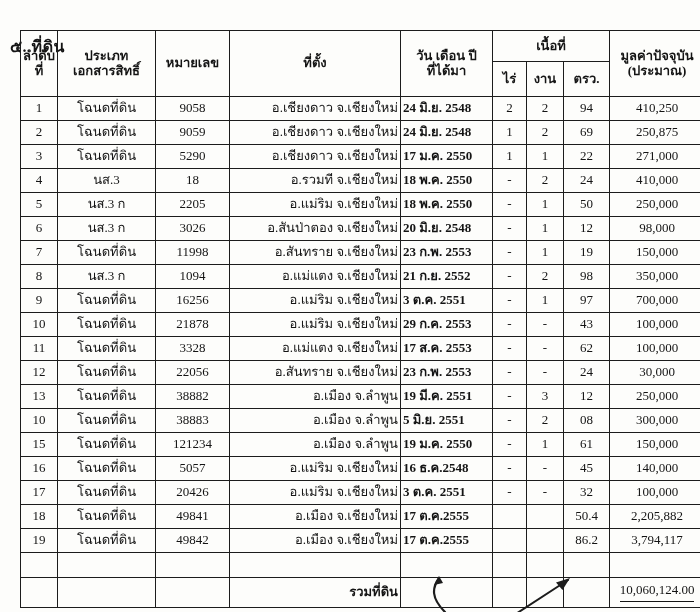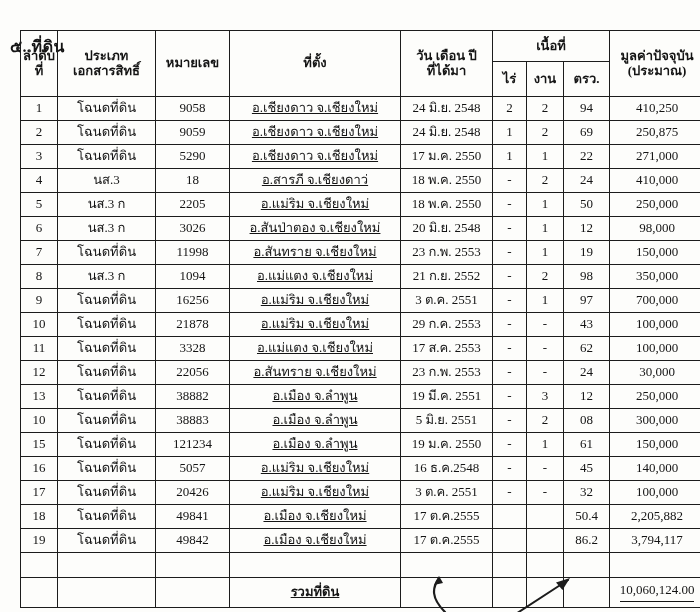--- a/index.html
+++ b/index.html
@@ -29,22 +29,22 @@
     overflow:hidden;
     white-space:nowrap;
   }
   .land-table th { font-weight:bold; text-align:center; vertical-align:middle; }
   .hdr-group-row th { height:31px; }
   .hdr-sub-row th { height:35px; }
   .land-table tbody tr { height:24px; }
   tr[data-name="blank-row"] { height:25px; }
   tr[data-name="total-row"] { height:30px; }
   .c-center { text-align:center; }
-  .c-left   { text-align:center; padding-left:7px;text-decoration:underline; }
-  .c-date   { text-align:center; padding-right:14px; }
+  .c-left   { text-align:right; padding-left:7px; }
+  .c-date   { text-align:left; padding-right:14px;font-weight:bold; }
   .c-value  { text-align:center; padding-right:9px; }
   .total-label { font-weight:bold; }
   .total-value-underline {
     display:inline-block;
     border-bottom:1.5px solid #141414;
     padding-bottom:4px;
     font-weight:normal;
   }
   .ink-overlay {
     position:absolute; left:0; top:0;
@@ -128,21 +128,21 @@
         <td class="c-date" data-name="cell-date">17 ม.ค. 2550</td>
         <td class="c-center" data-name="cell-rai">1</td>
         <td class="c-center" data-name="cell-ngan">1</td>
         <td class="c-center" data-name="cell-wa">22</td>
         <td class="c-value" data-name="cell-value">271,000</td>
       </tr>
       <tr data-name="table-row">
         <td class="c-center" data-name="cell-seq">4</td>
         <td class="c-center" data-name="cell-type">นส.3</td>
         <td class="c-center" data-name="cell-number">18</td>
-        <td class="c-left" data-name="cell-location">อ.สารภี จ.เชียงดาว่</td>
+        <td class="c-left" data-name="cell-location">อ.รวมที จ.เชียงใหม่</td>
         <td class="c-date" data-name="cell-date">18 พ.ค. 2550</td>
         <td class="c-center" data-name="cell-rai">-</td>
         <td class="c-center" data-name="cell-ngan">2</td>
         <td class="c-center" data-name="cell-wa">24</td>
         <td class="c-value" data-name="cell-value">410,000</td>
       </tr>
       <tr data-name="table-row">
         <td class="c-center" data-name="cell-seq">5</td>
         <td class="c-center" data-name="cell-type">นส.3 ก</td>
         <td class="c-center" data-name="cell-number">2205</td>

